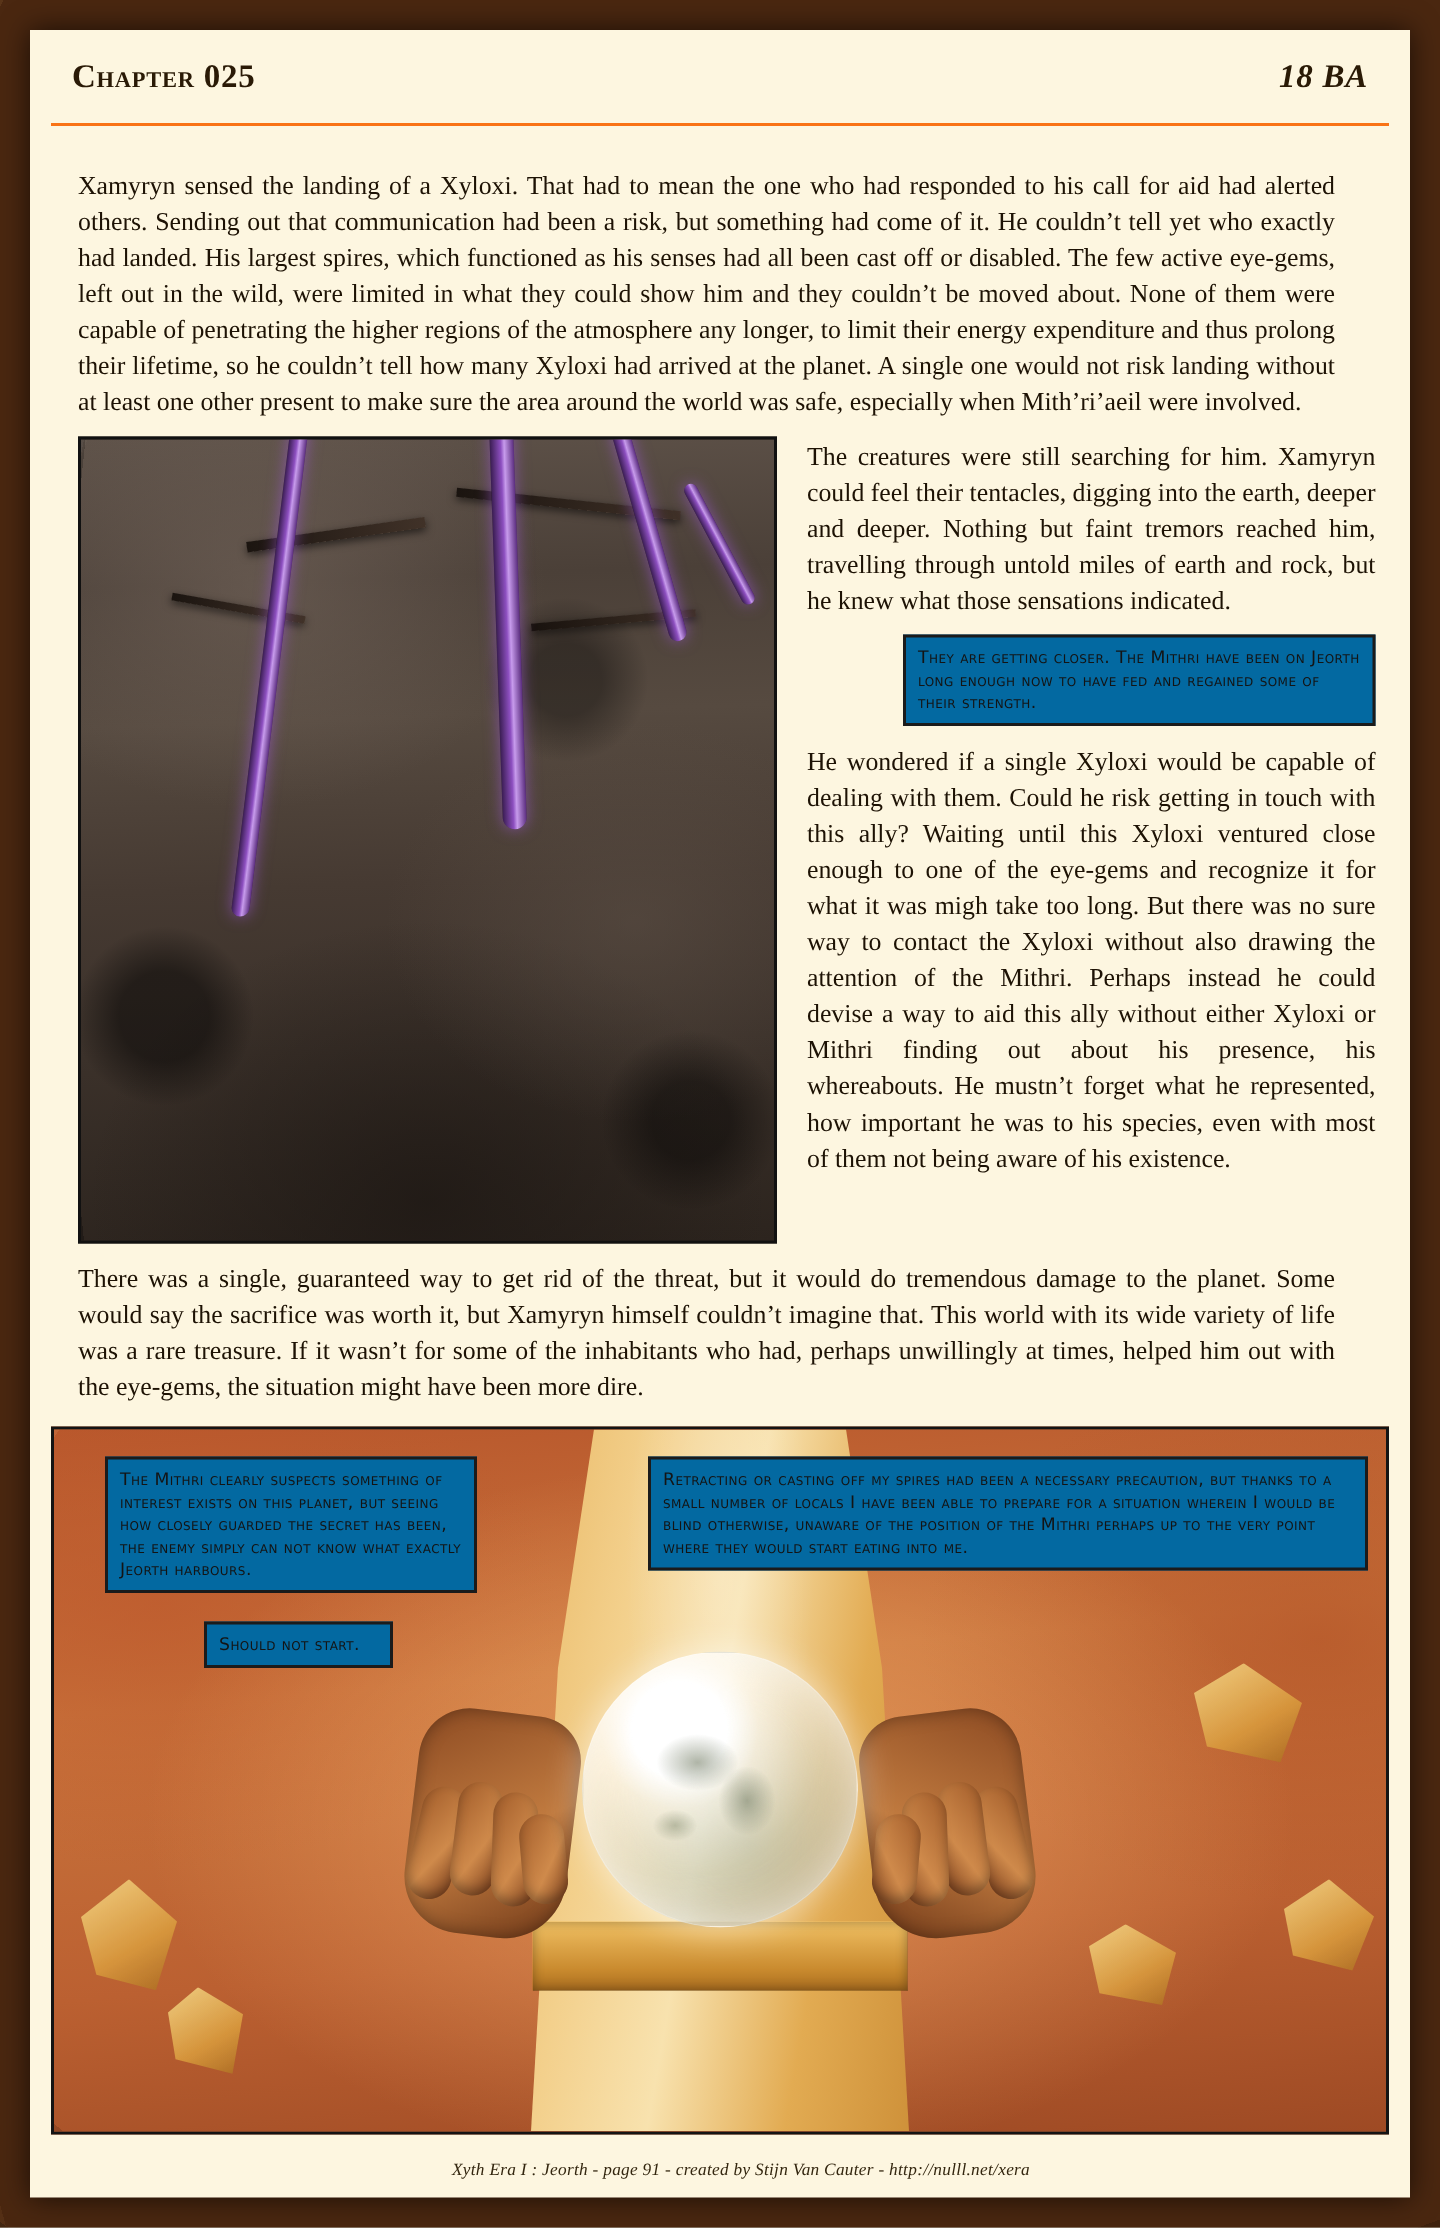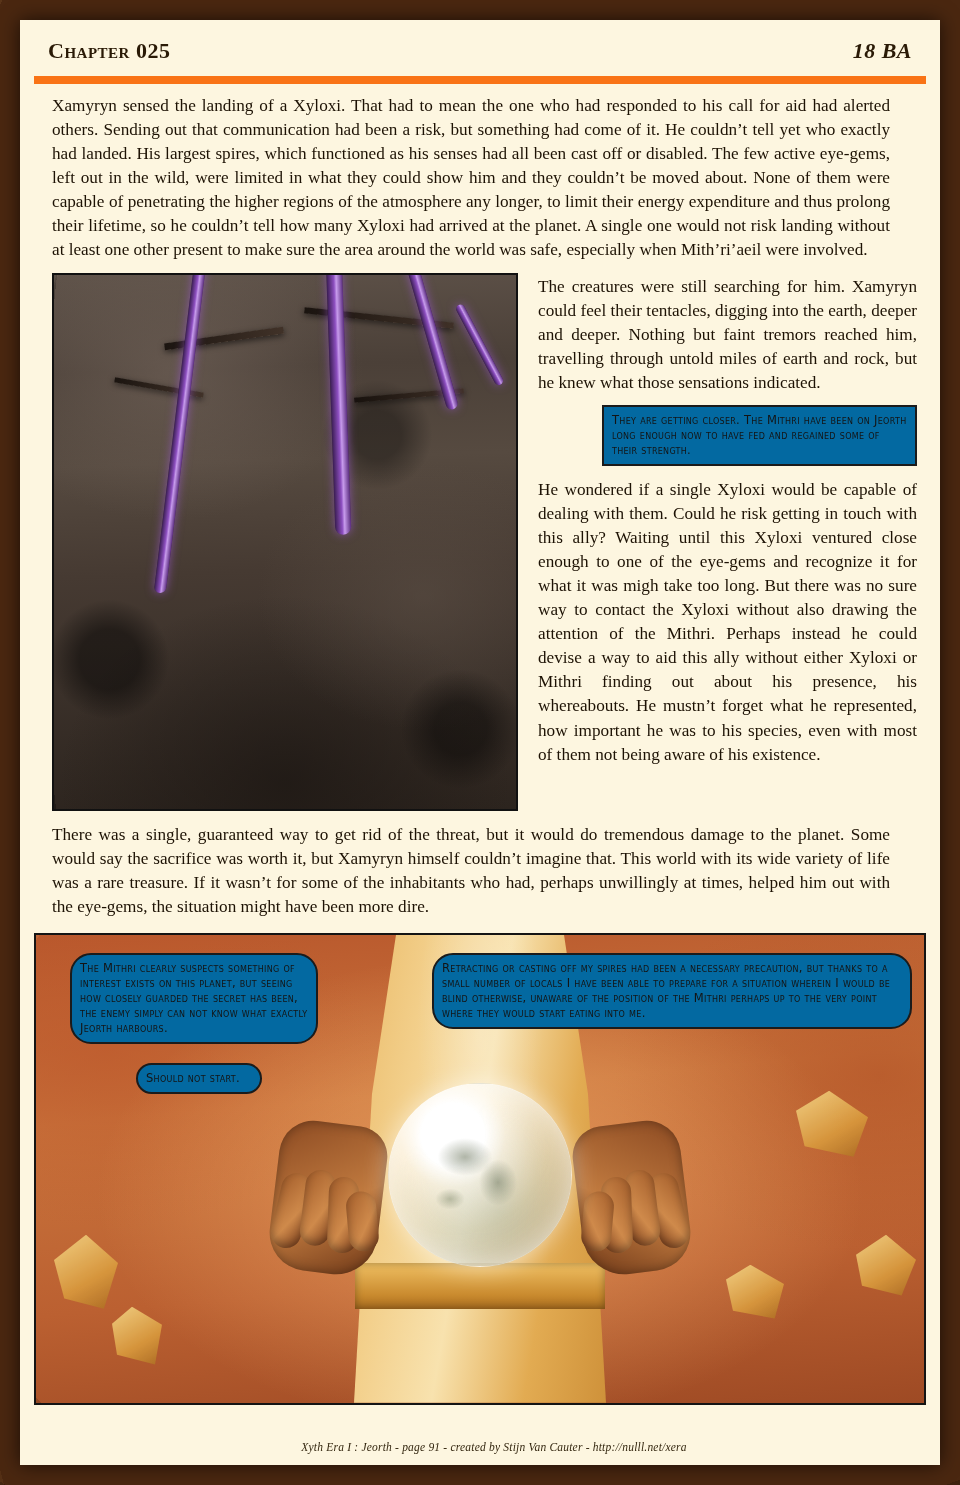--- a/index.html
+++ b/index.html
@@ -51,21 +51,21 @@
     background: #fdf6e0;
     box-shadow: 0 0 18px rgba(0,0,0,.65);
     overflow: hidden;
   }
 
   
   .header {
     position: relative;
     height: 52px;
     margin: 12px 14px 0 14px;
-    border-bottom: 8px solid #f97316;
+    border-bottom: 2px solid #f97316;
     display: flex;
     align-items: flex-start;
     justify-content: space-between;
     padding: 6px 14px 0 14px;
     box-sizing: border-box;
   }
   .header .chapter,
   .header .title,
   .header .era {
     font-variant: small-caps;
@@ -79,20 +79,21 @@
   .header .title-wrap {
     position: absolute;
     left: 0; right: 0;
     text-align: center;
     top: 6px;
   }
 
   
   .content {
     padding: 10px 50px 0 32px;
+    margin-top: 18px;
   }
   p.prose {
     margin: 0 0 10px 0;
     font-size: 17.2px;
     line-height: 1.40;
     text-align: justify;
     color: #1d1204;
     font-family: "Liberation Serif", serif;
   }
 
@@ -287,21 +288,21 @@
     content:"";
     position:absolute;
     inset: 16px;
     border-radius:50%;
     background:
       radial-gradient(ellipse 26% 18% at 40% 38%, rgba(110,120,95,.55), rgba(0,0,0,0) 70%),
       radial-gradient(ellipse 18% 22% at 62% 55%, rgba(100,112,88,.5), rgba(0,0,0,0) 70%),
       radial-gradient(ellipse 14% 10% at 30% 66%, rgba(120,130,100,.45), rgba(0,0,0,0) 70%);
   }
 
-  .bubble-abs { position: absolute; border-radius: 21px; }
+  .bubble-abs { position: absolute; }
   .bb1 { left: 34px;  top: 18px;  width: 248px; }
   .bb2 { left: 396px; top: 18px;  width: 480px; }
   .bb3 { left: 100px; top: 128px; width: 126px; }
   .bb4 { left: 590px; top: 408px; width: 300px; }
 
   
   .footer {
     position: absolute;
     left: 0; right: 0;
     bottom: 12px;

